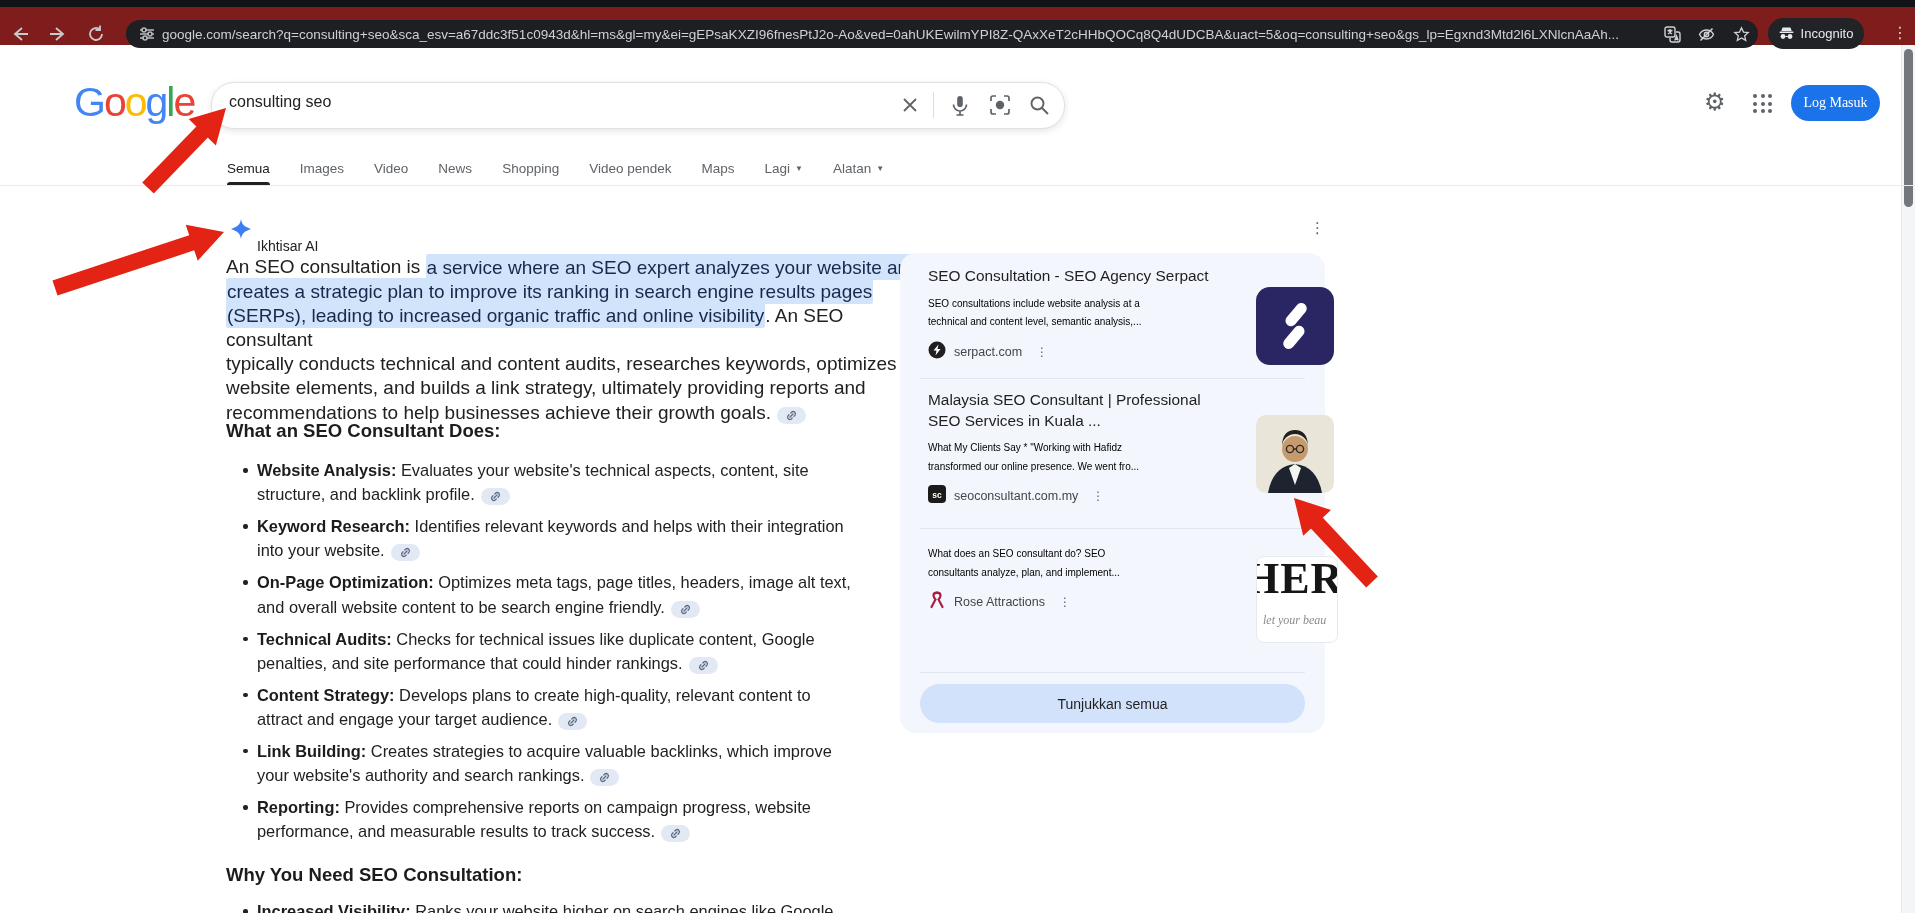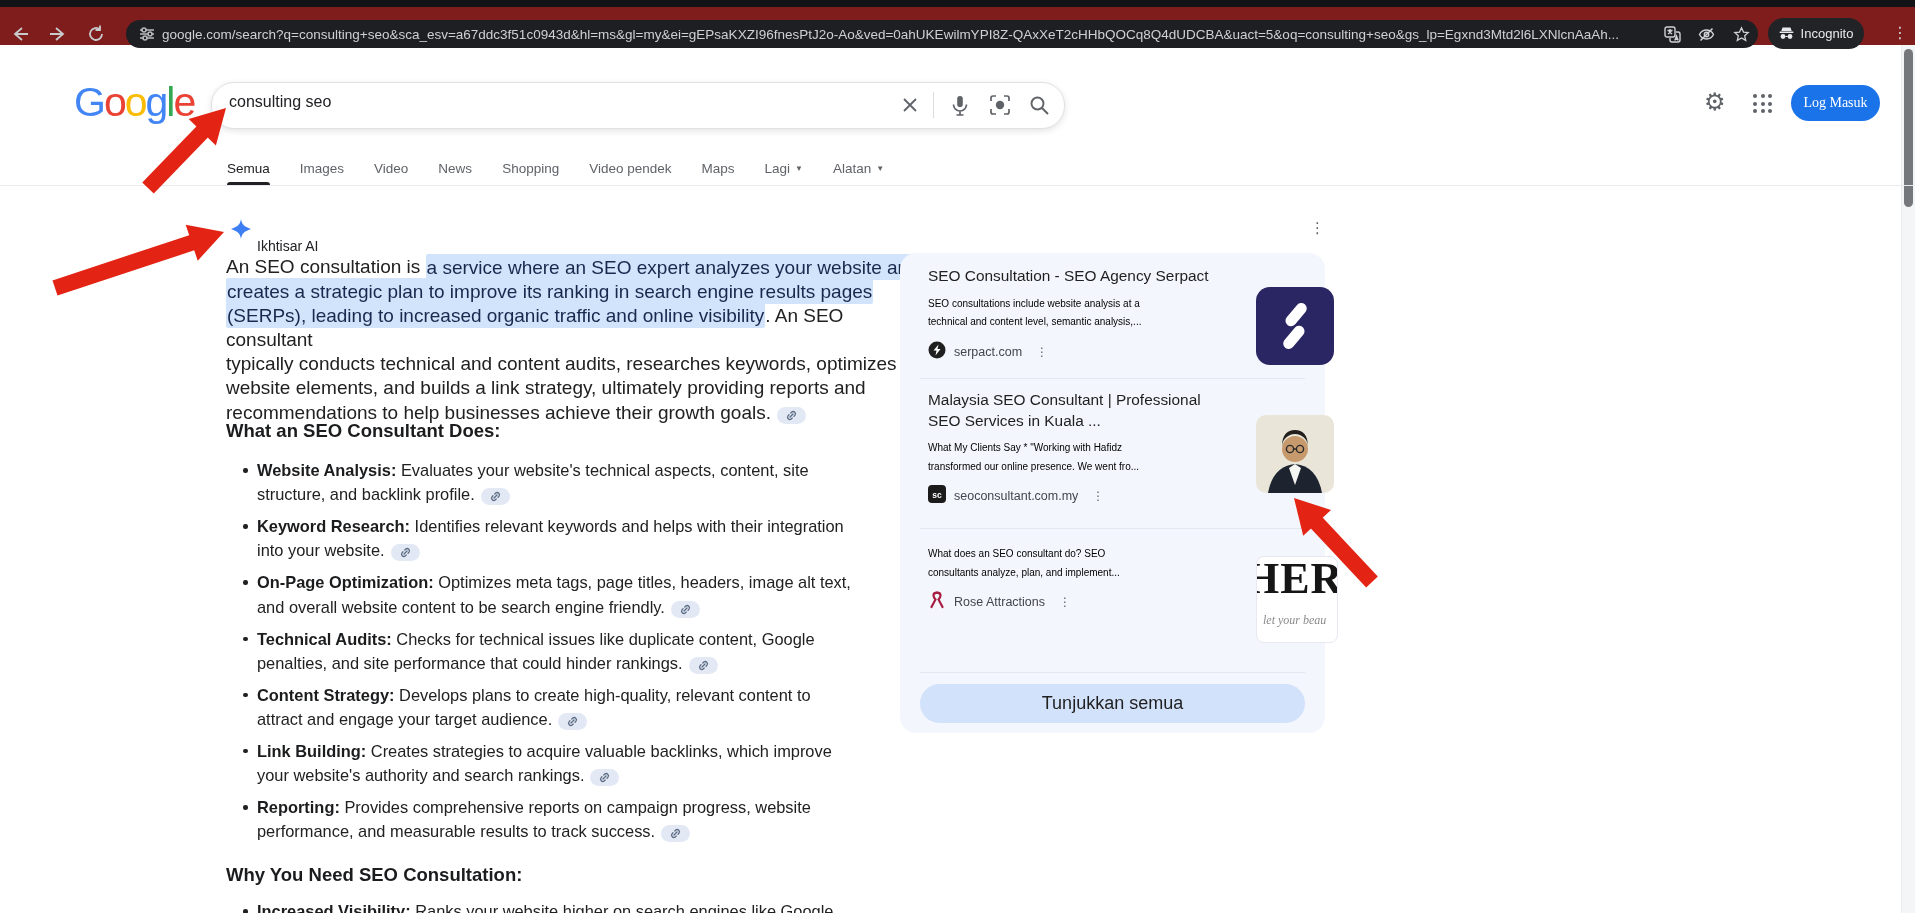--- a/index.html
+++ b/index.html
@@ -53,21 +53,21 @@
   
   .panel{left:900px;top:253px;width:425px;height:480px;background:#f3f6fc;border-radius:16px;}
   .card{position:absolute;left:28px;width:370px;cursor:pointer;}
   .ctitle{font-size:15.4px;line-height:20.5px;color:#1f1f1f;width:292px;}
   .cdesc{font-size:10px;line-height:18.5px;color:#000000;width:292px;margin-top:8px;}
   .csrc{display:flex;align-items:flex-end;gap:8px;margin-top:9px;font-size:12.5px;color:#43464a;}
   .ckebab{color:#5f6368;font-size:12px;margin-left:6px;}
   .cthumb{position:absolute;overflow:hidden;}
   .cdivider{position:absolute;left:20px;width:385px;height:1px;background:#e2e6ee;}
   .showall{position:absolute;left:20px;top:431px;width:385px;height:39px;border:none;border-radius:20px;
-           background:#d3e2fb;color:#1f1f1f;font-size:18px;font-family:inherit;cursor:pointer;}
+           background:#d3e2fb;color:#1f1f1f;font-size:14px;font-family:inherit;cursor:pointer;}
   
   .thumb-her-text{font-family:"Liberation Serif","DejaVu Serif",serif;font-weight:700;font-size:44px;
                   color:#161616;letter-spacing:1px;position:absolute;left:-12px;top:-4px;white-space:nowrap;}
   .thumb-her-script{font-family:"Liberation Serif","DejaVu Serif",serif;font-style:italic;font-size:12px;
                     color:#8a8a8a;position:absolute;left:6px;top:56px;white-space:nowrap;}
   
   .sbtrack{left:1901px;top:45px;width:14px;height:868px;background:#f4f5f6;border-left:1px solid #e9eaec;}
   .sbthumb{left:1904px;top:49px;width:9px;height:158px;background:#74787c;border-radius:5px;}
   .arrows{left:0;top:0;pointer-events:none;}
 </style>

